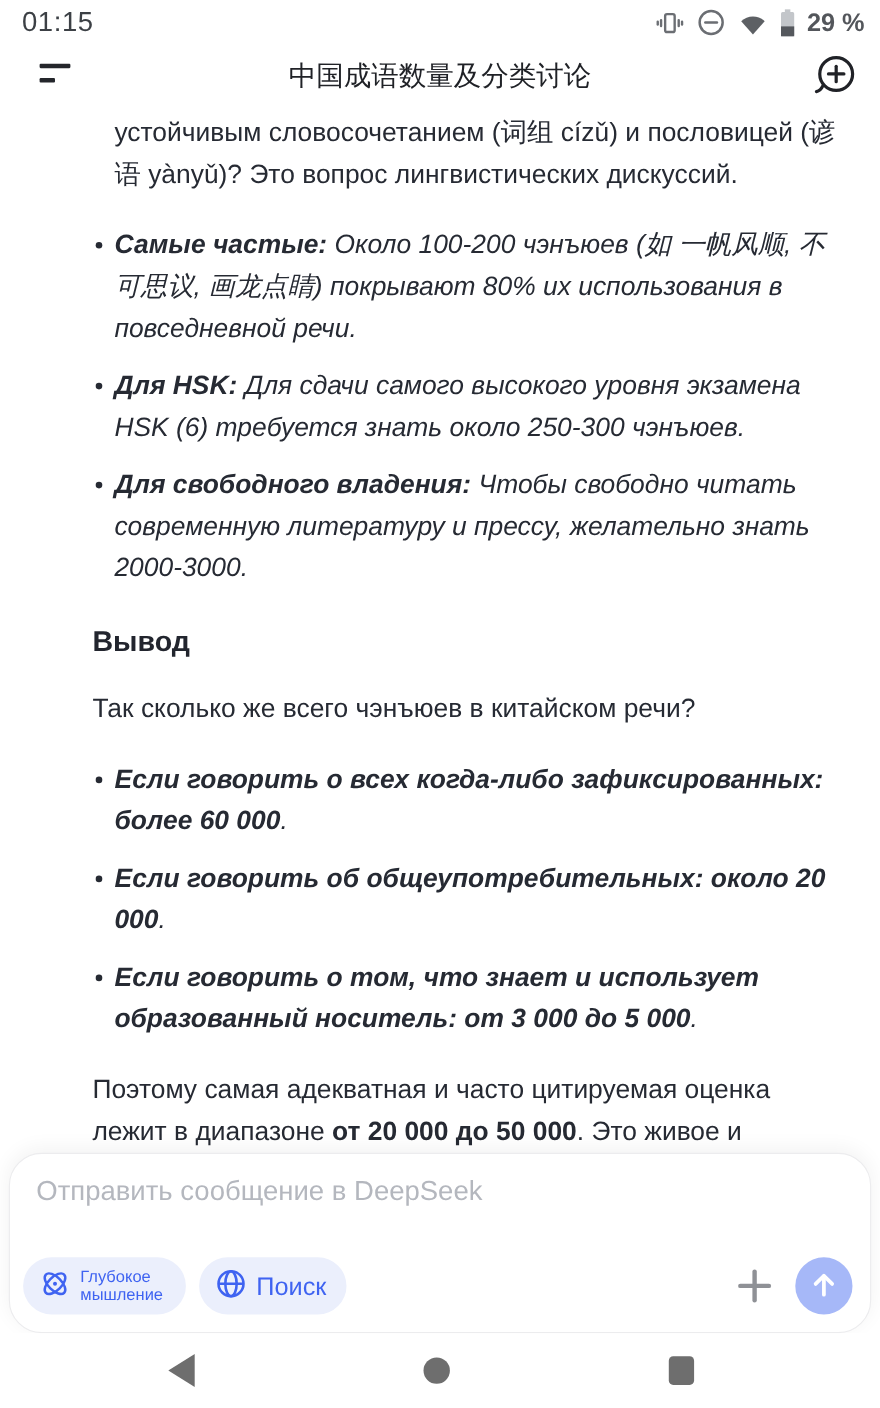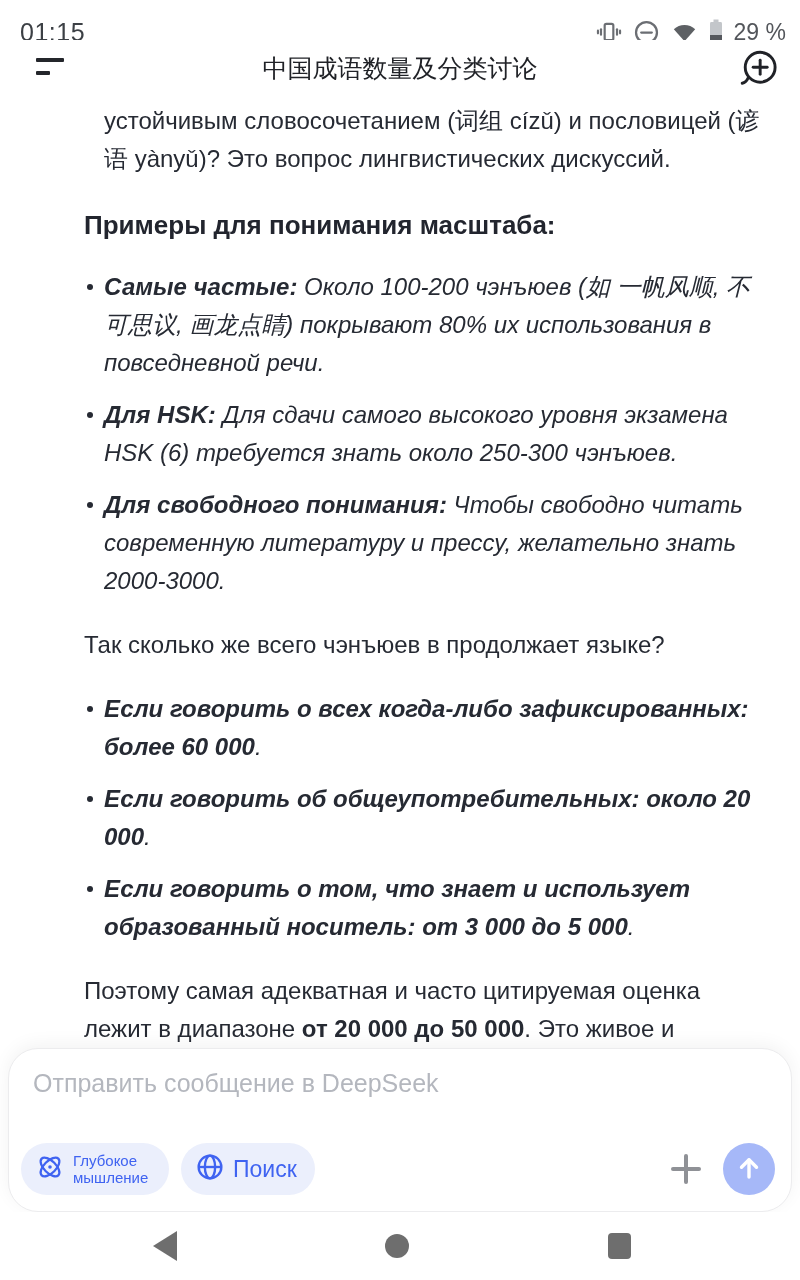--- a/index.html
+++ b/index.html
@@ -2,23 +2,23 @@
 <html><head>
 <meta charset="utf-8">
 <style>
   * { margin:0; padding:0; box-sizing:border-box; }
   html,body { width:800px; height:1280px; background:#ffffff; overflow:hidden;
     font-family:"Liberation Sans","DejaVu Sans",sans-serif; }
   .screen { position:relative; width:800px; height:1280px; background:#fff; overflow:hidden; }
 
   
   .status-bar { position:absolute; top:0; left:0; right:0; height:40px;
-    display:flex; align-items:center; padding:0 14px 0 20px;margin-top:12px; }
+    display:flex; align-items:center; padding:0 14px 0 20px; }
   .status-time { font-size:25px; color:#3c4045; letter-spacing:.5px; }
-  .status-right { margin-left:auto; display:flex; align-items:center; gap:11px; }
+  .status-right { margin-left:auto; display:flex; align-items:flex-end; gap:11px;font-weight:bold; }
   .status-right svg { display:block; }
   .status-batt-text { font-size:23px; color:#53565b; }
 
   
   .app-header { position:absolute; top:40px; left:0; right:0; height:56px;
     display:flex; align-items:center; background:#fff;font-family:Liberation Serif, serif; }
   .menu-btn { position:absolute; left:30px; top:10px; width:44px; height:40px;
     cursor:pointer; }
   .menu-btn .l1 { position:absolute; left:6px; top:8px; width:28px; height:4px; background:#24262b; border-radius:1px; }
   .menu-btn .l2 { position:absolute; left:6px; top:21px; width:14px; height:4px; background:#24262b; border-radius:1px; }
@@ -119,27 +119,27 @@
         <circle cx="19" cy="16.5" r="12.8"></circle>
         <path d="M8.6 25.8 C7.4 28.4 5.6 29.8 3.6 30.2"></path>
         <path d="M19 10.5v12"></path>
           <path d="M13 16.5h12"></path>
       </svg>
     </div>
   </div>
 
   <div class="content">
       <p class="indent"><span>устойчивым словосочетанием (词组 cízǔ) и пословицей (谚语 yànyǔ)? Это вопрос лингвистических дискуссий.</span></p>
-      <h3>Примеры для понимания масштаба:</h3>
       <ul>
         <li><b>Самые частые:</b><span> Около 100-200 чэнъюев (如 一帆风顺, 不可思议, 画龙点睛) покрывают 80% их использования в повседневной речи.</span></li>
         <li><b>Для HSK:</b><span> Для сдачи самого высокого уровня экзамена HSK (6) требуется знать около 250-300 чэнъюев.</span></li>
-        <li><b>Для свободного понимания:</b><span> Чтобы свободно читать современную литературу и прессу, желательно знать 2000-3000.</span></li>
+        <li><b>Для свободного владения:</b><span> Чтобы свободно читать современную литературу и прессу, желательно знать 2000-3000.</span></li>
       </ul>
-      <p><span>Так сколько же всего чэнъюев в продолжает языке?</span></p>
+      <h3>Вывод</h3>
+      <p><span>Так сколько же всего чэнъюев в китайском речи?</span></p>
       <ul>
         <li><b>Если говорить о всех когда-либо зафиксированных: более 60 000</b><span>.</span></li>
         <li><b>Если говорить об общеупотребительных: около 20 000</b><span>.</span></li>
         <li><b>Если говорить о том, что знает и использует образованный носитель: от 3 000 до 5 000</b><span>.</span></li>
       </ul>
       <p><span>Поэтому самая адекватная и часто цитируемая оценка лежит в диапазоне </span><b>от 20 000 до 50 000</b><span>. Это живое и огромное культурное наследие, которое продолжает развиваться.</span></p>
     </div>
 
   <div class="composer">
     <input class="composer-input" type="text" value="" placeholder="Отправить сообщение в DeepSeek" style="">

